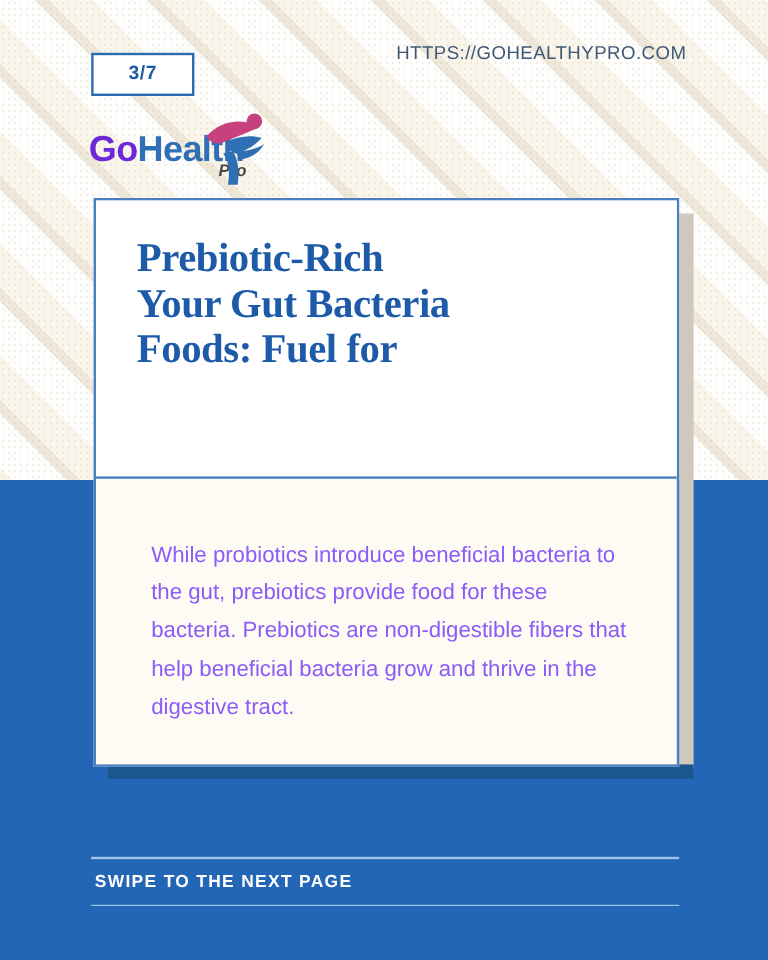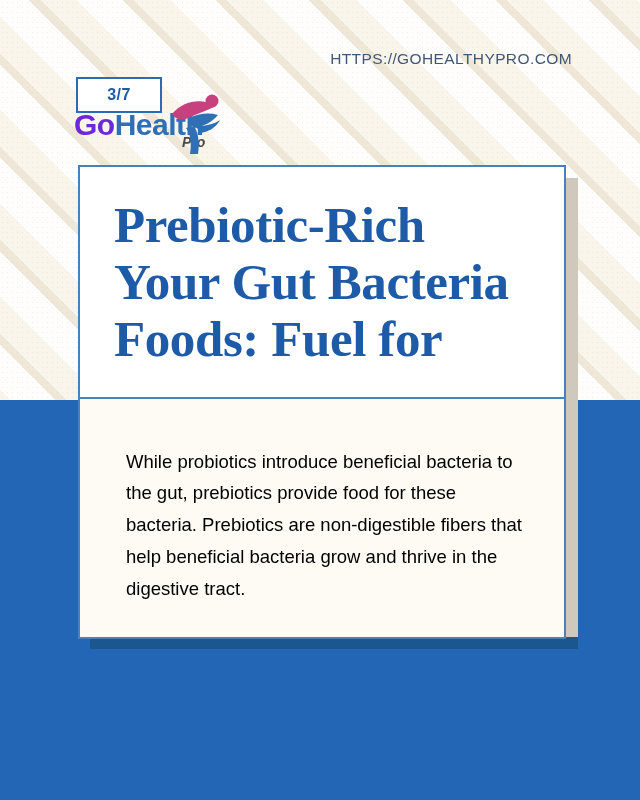--- a/index.html
+++ b/index.html
@@ -64,33 +64,32 @@
     left: 76px;
     top: 44px;
     width: 86px;
     height: 36px;
     background: #ffffff;
     border: 2px solid #2a6bb3;
     box-sizing: border-box;
     display: flex;
     align-items: center;
     justify-content: center;
-    margin-top: 33px;
   }
   .page-badge span {
     color: #1d5aa8;
     font-size: 16px;
     font-weight: bold;
     letter-spacing: 0.5px;
   }
 
   .site-url {
     position: absolute;
     right: 68px;
-    top: 50px;
+    top: 36px;
     color: #3f5876;
     font-size: 15.5px;
     letter-spacing: 0.4px;
     white-space: nowrap;
   }
 
   
   .logo {
     position: absolute;
     left: 74px;
@@ -158,32 +157,32 @@
     position: relative;
     height: 232px;
     background: #ffffff;
     box-sizing: border-box;
     border-bottom: 2px solid #4a80bd;
     padding: 30px 34px 0 34px;
   }
   .card-title {
     font-family: "Liberation Serif", serif;
     font-weight: bold;
-    font-size: 51px;
+    font-size: 34px;
     line-height: 1.12;
     color: #1d5aa8;
     letter-spacing: -0.4px;
   }
   .card-title .tl { display: block; }
 
   .card-body-area {
     padding: 28px 40px 0 46px;
   }
   .card-body {
-    color: #000000;
+    color: #8b5cf6;
     font-size: 18.5px;
     line-height: 1.72;
   }
 
   
   .footer {
     position: absolute;
     left: 76px;
     top: 714px;
     width: 490px;
@@ -239,14 +238,19 @@
         <span class="tl">Prebiotic-Rich</span>
         <span class="tl">Your Gut Bacteria</span>
         <span class="tl">Foods: Fuel for</span>
       </div>
     </div>
     <div class="card-body-area">
       <p class="card-body">While probiotics introduce beneficial bacteria to the gut, prebiotics provide food for these bacteria. Prebiotics are non-digestible fibers that help beneficial bacteria grow and thrive in the digestive tract.</p>
     </div>
   </div>
 
+  <div class="footer">
+    <div class="footer-rule"></div>
+    <div class="footer-label">SWIPE TO THE NEXT PAGE</div>
+    <div class="footer-rule"></div>
+  </div>
 
 </div>
 
 </body></html>

